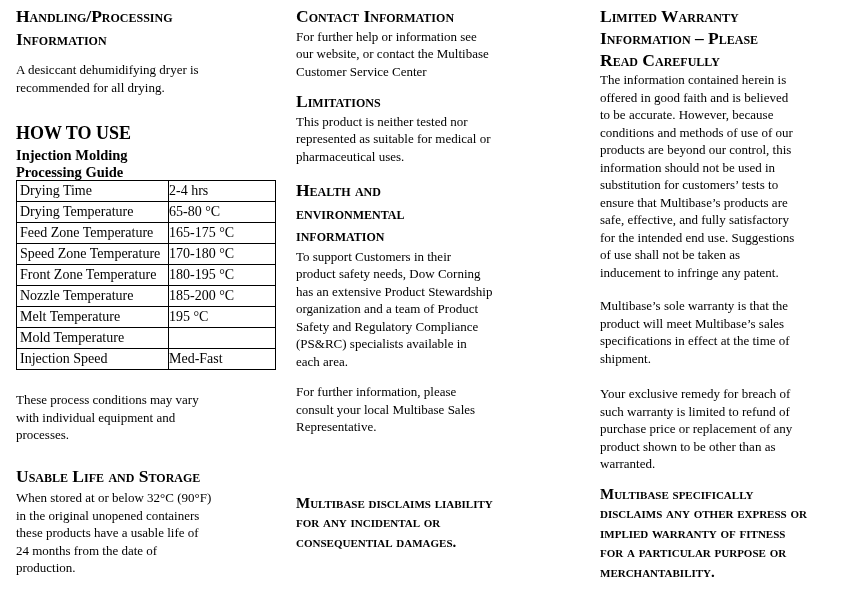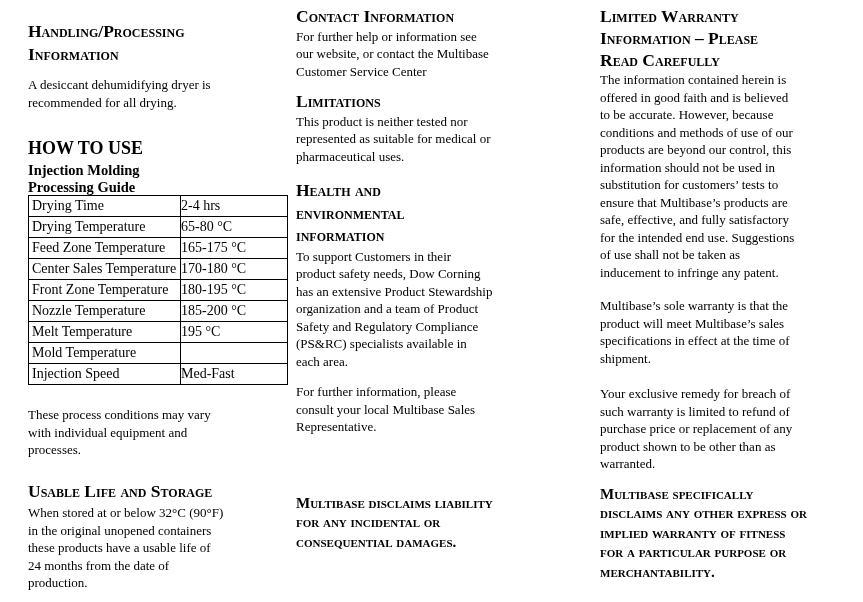--- a/index.html
+++ b/index.html
@@ -10,21 +10,21 @@
     font-family: "Liberation Serif", serif;
   }
   #page {
     position: relative;
     width: 863px;
     height: 602px;
     background: #ffffff;
     overflow: hidden;
   }
   .col { position: absolute; top: 0; }
-  #col1 { left: 28px;  width: 266px; margin-top: 15px; }
+  #col1 { left: 16px;  width: 266px; }
   #col2 { left: 296px; width: 260px; }
   #col3 { left: 600px; width: 258px; }
 
   
   .h-sc {
     font-weight: 700;
     font-variant: small-caps;
     font-size: 17.5px;
     line-height: 22.5px;
     white-space: pre-line;
@@ -119,21 +119,21 @@
       </div>
       <div class="prow">
         <div class="pcell-label">Drying Temperature</div>
         <div class="pcell-value">65-80 °C</div>
       </div>
       <div class="prow">
         <div class="pcell-label">Feed Zone Temperature</div>
         <div class="pcell-value">165-175 °C</div>
       </div>
       <div class="prow">
-        <div class="pcell-label">Center Sales Temperature</div>
+        <div class="pcell-label">Speed Zone Temperature</div>
         <div class="pcell-value">170-180 °C</div>
       </div>
       <div class="prow">
         <div class="pcell-label">Front Zone Temperature</div>
         <div class="pcell-value">180-195 °C</div>
       </div>
       <div class="prow">
         <div class="pcell-label">Nozzle Temperature</div>
         <div class="pcell-value">185-200 °C</div>
       </div>

